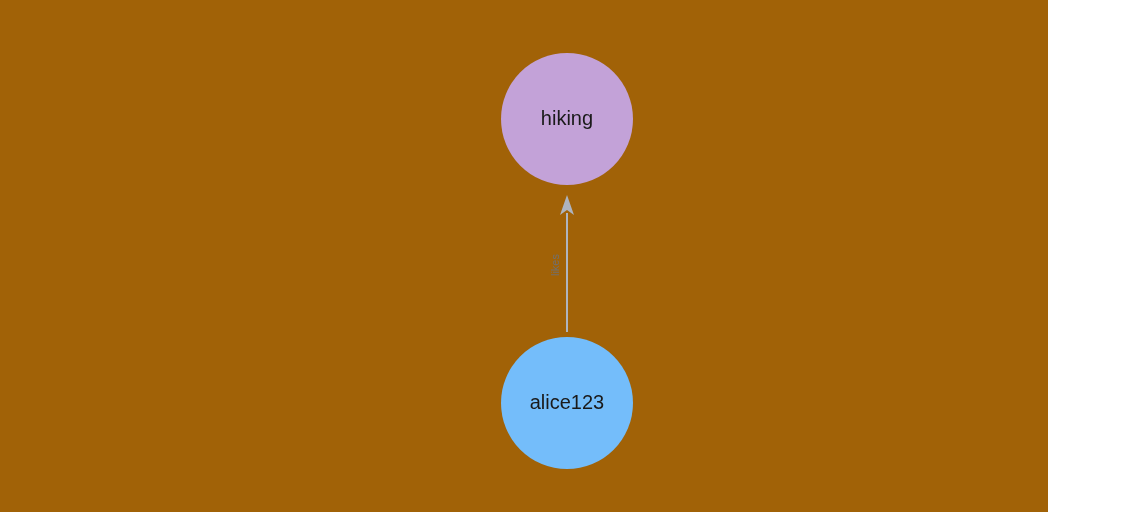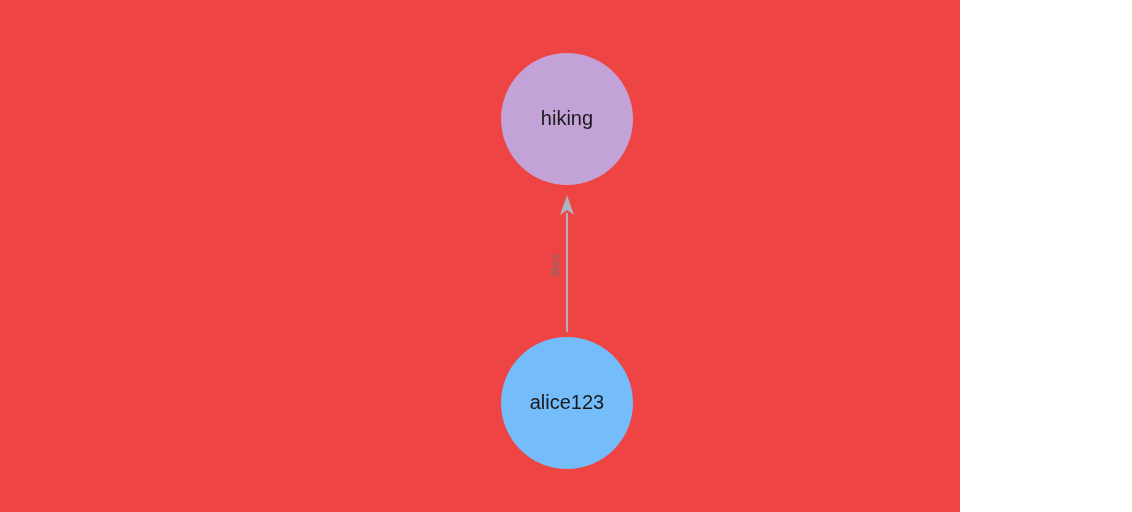--- a/index.html
+++ b/index.html
@@ -48,21 +48,21 @@
     font-family: "Liberation Sans", sans-serif;
     font-size: 11px;
     fill: #707070;
     text-anchor: middle;
     dominant-baseline: middle;
   }
 </style>
 </head>
 <body>
 
-<div id="graph-canvas" style="background: #ef4444; width: 960px; height: 512px;">
+<div id="graph-canvas" style="background: #a16207; width: 1048px; height: 512px;">
   <svg id="graph-svg" viewBox="0 0 1132 512" xmlns="http://www.w3.org/2000/svg">
 
     <g id="edges-layer">
         <g>
           <line x1="567" y1="332" x2="567" y2="213" stroke="#aeb4bf" stroke-width="2" class="edge-line"></line>
           <polygon points="567,195 560,215 567,210 574,215" fill="#aeb4bf" class="edge-arrowhead"></polygon>
           <text x="556" y="265" fill="#707070" font-size="11" transform="rotate(-90 556 265)" class="edge-label">likes</text>
         </g>
       </g>
     <g id="nodes-layer">

